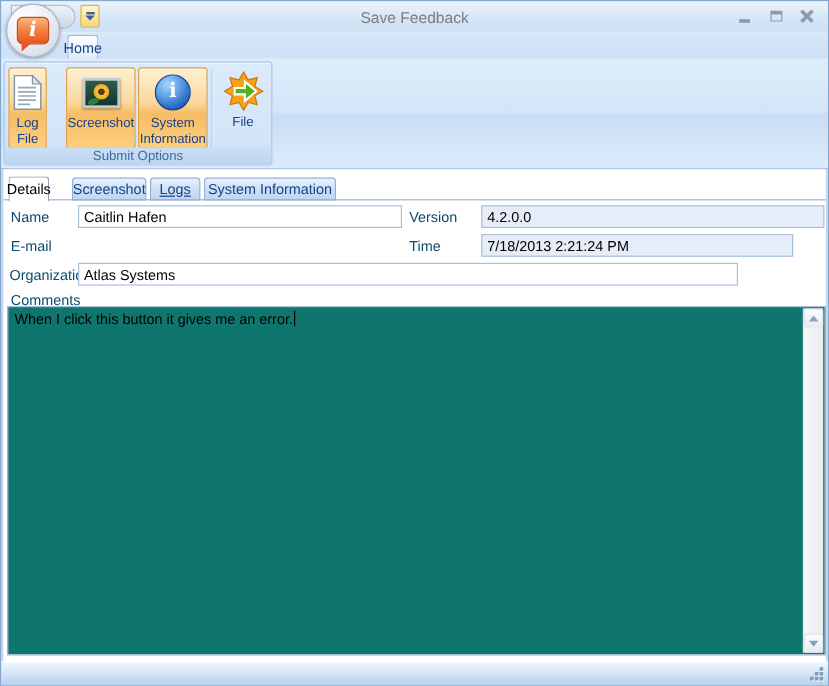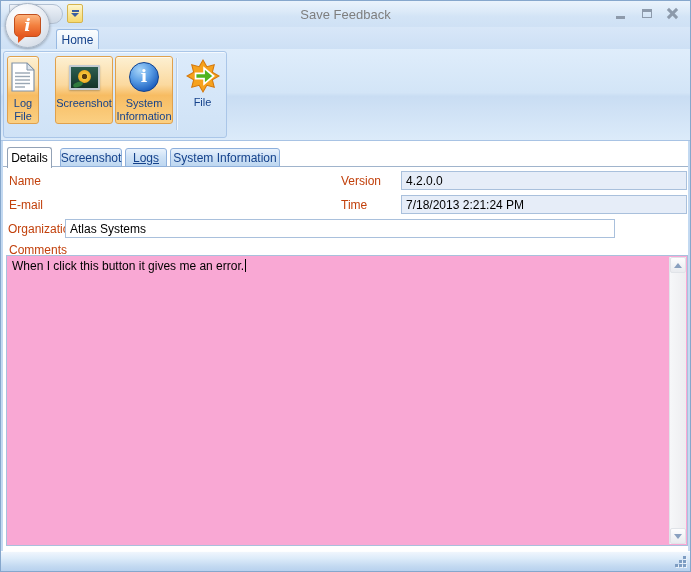--- a/index.html
+++ b/index.html
@@ -68,21 +68,21 @@
   .qat-line { width:7px; height:2px; background:#3a5fa0; }
   .qat-tri { width:0; height:0; border-left:4px solid transparent; border-right:4px solid transparent;
              border-top:4px solid #3a5fa0; }
 
   
   .ribbon-tabrow {
     position:absolute; top:26px; left:0; right:0; height:22px;
     background:linear-gradient(180deg,#d8e7f8,#cde0f5);
   }
   .home-tab {
-    position:absolute; left:55px; top:2px; width:43px; height:20px;
+    position:absolute; left:55px; top:2px; width:26px; height:20px;
     background:linear-gradient(180deg,#fbfdfe 0%,#eef5fc 50%,#e0ecf9 100%);
     border:1px solid #97b9e2; border-bottom:none; border-radius:3px 3px 0 0;
     display:flex; align-items:center; justify-content:center;
     font-size:12px; color:#15428b;
   }
 
   
   .ribbon {
     position:absolute; top:48px; left:0; right:0; height:92px;
     background:linear-gradient(180deg,#dfedfb 0%,#d3e5f7 48%,#c9ddf3 52%,#dcebfa 100%);
@@ -154,36 +154,36 @@
   .tab { position:absolute; top:5px; height:20px; border-radius:3px 3px 0 0;
          display:flex; align-items:center; justify-content:center; font-size:12px; }
   .tab.inactive {
     background:linear-gradient(180deg,#e9f2fc 0%,#cfe2f6 45%,#bed7f0 100%);
     border:1px solid #8eb0dc; color:#15428b; top:6px; height:19px;
   }
   .tab.active {
     background:#fff; border:1px solid #93a2b6; border-bottom:none;
     color:#000; z-index:2; height:21px;
   }
-  .tab-details { left:4px;   width:45px; }
+  .tab-details { left:4px;   width:34px; }
   .tab-shot    { left:57px;  width:62px; }
   .tab-logs    { left:122px; width:42px;text-decoration:underline; }
   .tab-si      { left:167px; width:110px; }
 
-  .flabel { position:absolute; font-size:12px; color:#c2410c; }
+  .flabel { position:absolute; font-size:12px; color:#0c4a6e; }
   .field {
     position:absolute; height:19px; border:1px solid #a9c0dc; background:#fff;
     font-family:"Liberation Sans", sans-serif; font-size:12px; color:#000;
     padding:1px 4px; outline:none;
   }
   .field.ro { background:#e6edf8; }
 
   .comments-box {
     position:absolute; left:3px; top:113px; width:682px; height:291px;
-    border:1px solid #a9c0dc; background:#f9a8d4;
+    border:1px solid #a9c0dc; background:#0f766e;
     font-size:12px; color:#000; padding:3px 24px 3px 5px; line-height:1.3;
   }
   .caret { display:inline-block; width:1px; height:13px; background:#000; vertical-align:-2px; margin-left:1px; }
 
   .vscroll {
     position:absolute; top:1px; right:1px; bottom:1px; width:17px;
     background:linear-gradient(90deg,#f6f7f9 0%,#ededf0 100%);
     border-left:1px solid #e2e5ea;
   }
   .sb-btn { position:absolute; left:0; right:0; height:16px;
@@ -282,38 +282,40 @@
       <div class="rbtn rbtn-save">
         <div class="icon-slot">
           <svg width="34" height="34" viewBox="0 0 32 32">
             <polygon points="31,16 24.8,19.6 26.6,26.6 19.6,24.8 16,31 12.4,24.8 5.4,26.6 7.2,19.6 1,16 7.2,12.4 5.4,5.4 12.4,7.2 16,1 19.6,7.2 26.6,5.4 24.8,12.4" fill="#f6a21d" stroke="#d4780c" stroke-width="1"></polygon>
             <path d="M9 13.5 h8 v-5 l9 7.5 -9 7.5 v-5 h-8 z" fill="#4fb31e" stroke="#ffffff" stroke-width="1.6"></path>
           </svg>
         </div>
         <div>File</div>
       </div>
 
+      <div class="rgroup-label">Submit Options</div>
     </div>
   </div>
 
   <div class="content">
     <div class="panel-line"></div>
 
     <div class="tab active tab-details">Details</div>
     <div class="tab inactive tab-shot">Screenshot</div>
     <div class="tab inactive tab-logs">Logs</div>
     <div class="tab inactive tab-si">System Information</div>
 
     <div class="flabel" style="left:6px; top:32px;">Name</div>
+    <input class="field" style="left: 62px; top: 29px; width: 270px;" value="Caitlin Hafen">
     <div class="flabel" style="left:338px; top:32px;">Version</div>
     <input class="field ro" style="left: 398px; top: 29px; width: 286px;" readonly="" value="4.2.0.0">
 
     <div class="flabel" style="left:6px; top:56px;">E-mail</div>
     <div class="flabel" style="left:338px; top:56px;">Time</div>
-    <input class="field ro" style="left: 398px; top: 53px; width: 286px;" readonly="" value="7/18/2013 2:21:24 PM">
+    <input class="field ro" style="left: 398px; top: 53px; width: 260px;" readonly="" value="7/18/2013 2:21:24 PM">
 
     <div class="flabel" style="left:5px; top:80px;">Organization</div>
     <input class="field" style="left: 62px; top: 77px; width: 550px;" value="Atlas Systems">
 
     <div class="flabel" style="left:6px; top:101px;">Comments</div>
     <div class="comments-box">
       <span>When I click this button it gives me an error.</span><span class="caret"></span>
       <div class="vscroll">
         <div class="sb-btn sb-up">
             <span class="tri-up"></span>

